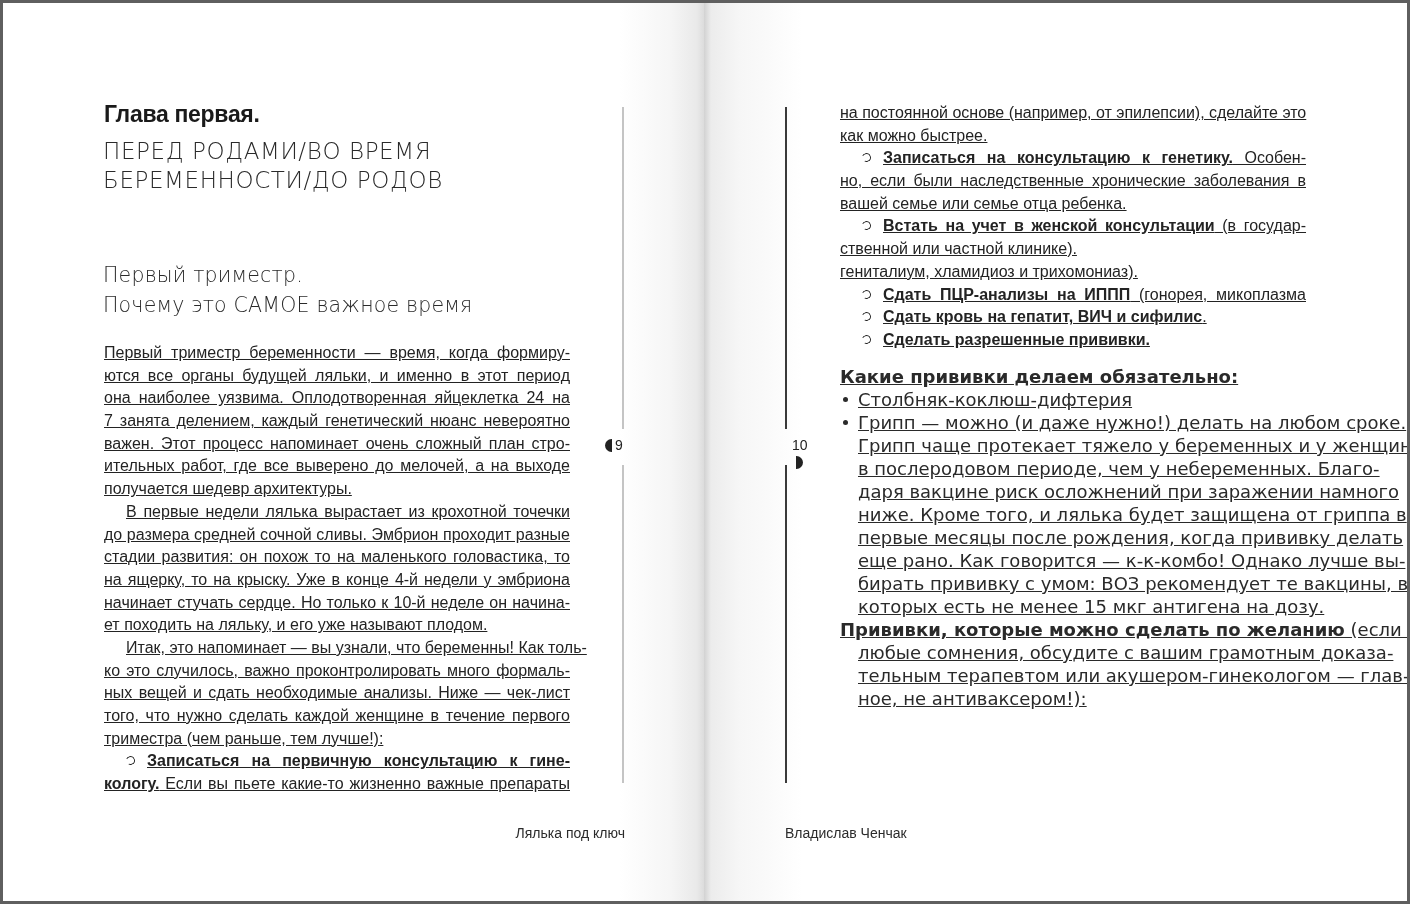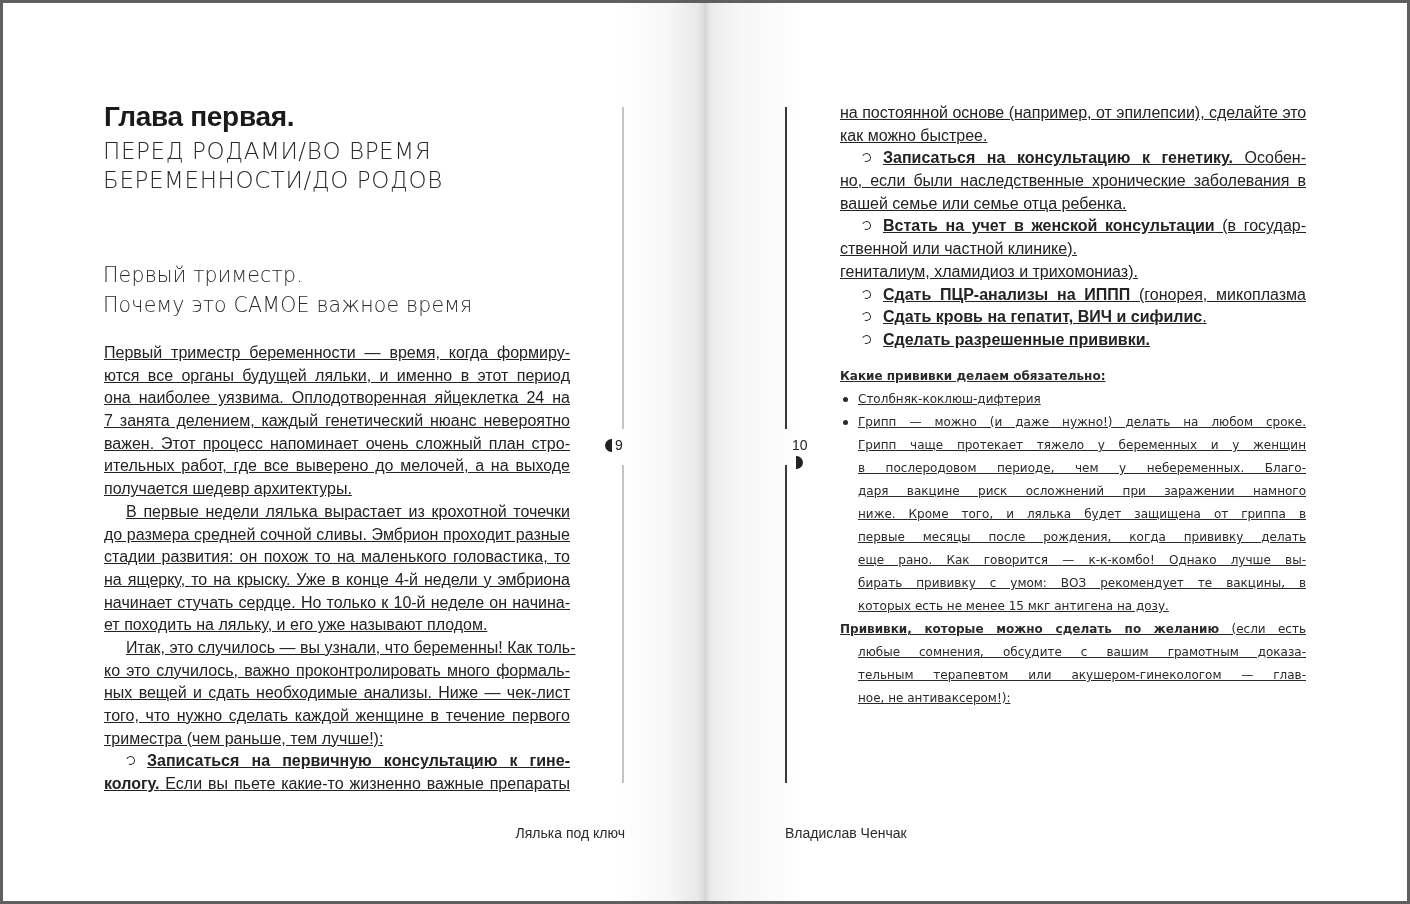--- a/index.html
+++ b/index.html
@@ -16,29 +16,29 @@
     .page-right { left: 701px; width: 703px;
       background: linear-gradient(to right, #d2d2d2 0%, #ececec 1%, #f6f6f6 5%, #ffffff 14%, #ffffff 100%); }
 
     .vline { position: absolute; width: 2px; }
     .vline-left { left: 619px; background: #c4c4c4; }
 
     .folio { position: absolute; top: 434px; font-size: 14px; color: #222; display: flex; align-items: center; gap: 3px; font-family: "Liberation Sans", sans-serif; }
     .half-l { display: inline-block; width: 7px; height: 13px; background: #222; border-radius: 7px 0 0 7px; }
     .half-r { display: inline-block; width: 7px; height: 13px; background: #222; border-radius: 0 7px 7px 0; }
 
-    .chap-label { position: absolute; left: 101px; top: 98px; font-family: "Liberation Sans", sans-serif; font-weight: bold; font-size: 28px; color: #1a1a1a; letter-spacing: -0.3px; }
+    .chap-label { position: absolute; left: 101px; top: 98px; font-family: "Liberation Sans", sans-serif; font-weight: bold; font-size: 23px; color: #1a1a1a; letter-spacing: -0.3px; }
     .chap-title { position: absolute; left: 100px; top: 134px; font-family: "DejaVu Sans", sans-serif; font-weight: 200; font-size: 23px; line-height: 29px; color: #2a2a2a; letter-spacing: 0.6px; }
     .chap-title div { white-space: nowrap; }
     .sec-title { position: absolute; left: 100px; top: 257px; font-family: "DejaVu Sans", sans-serif; font-weight: 200; font-size: 20.5px; line-height: 30px; color: #2a2a2a; letter-spacing: 0.2px; }
 
     .body-text { position: absolute; font-family: "Liberation Sans", sans-serif; font-size: 16px; line-height: 22.7px; color: #232323; text-align: justify; text-decoration: underline; }
     .left-body { left: 101px; top: 339px; width: 466px; }
     .right-top { left: 837px; top: 99px; width: 466px; }
-    .right-bottom { left: 837px; top: 362px; width: 466px; font-family: "DejaVu Sans", sans-serif; font-size: 12px; line-height: 23px; color: #2a2a2a; }
+    .right-bottom { left: 837px; top: 362px; width: 466px; font-family: "DejaVu Sans", sans-serif; font-size: 18px; line-height: 23px; color: #2a2a2a; }
 
     .line { display: block; white-space: nowrap; text-align: justify; text-align-last: justify; height: 22.7px; }
     .line.last { text-align-last: left; }
     .right-bottom .line { height: 23px; }
     .indent { padding-left: 22px; }
     .b { font-weight: bold; margin-top: 32px; }
     .chk-glyph { display: inline-block; width: 9px; height: 9px; border: 1.6px solid #222; border-left-color: transparent; border-radius: 50%; transform: rotate(-20deg); margin-right: 12px; vertical-align: 1px; }
     .ul { text-decoration: underline; font-weight: bold; }
     .bullet-line { position: relative; padding-left: 18px; }
     .dot { position: absolute; left: 3px; top: 9px; width: 5px; height: 5px; background: #2a2a2a; border-radius: 50%; }
@@ -75,21 +75,21 @@
       </div>
       <div>
         <span class="line indent">В первые недели лялька вырастает из крохотной точечки</span>
         <span class="line">до размера средней сочной сливы. Эмбрион проходит разные</span>
         <span class="line">стадии развития: он похож то на маленького головастика, то</span>
         <span class="line">на ящерку, то на крыску. Уже в конце 4-й недели у эмбриона</span>
         <span class="line">начинает стучать сердце. Но только к 10-й неделе он начина-</span>
         <span class="line last">ет походить на ляльку, и его уже называют плодом.</span>
       </div>
       <div>
-        <span class="line indent">Итак, это случилось — вы узнали, что беременны! Как толь-</span>
+        <span class="line indent">Итак, это напоминает — вы узнали, что беременны! Как толь-</span>
         <span class="line">ко это случилось, важно проконтролировать много формаль-</span>
         <span class="line">ных вещей и сдать необходимые анализы. Ниже — чек-лист</span>
         <span class="line">того, что нужно сделать каждой женщине в течение первого</span>
         <span class="line last">триместра (чем раньше, тем лучше!):</span>
       </div>
       <div>
         <span class="line indent"><span class="chk-glyph"></span><span class="b">Записаться на первичную консультацию к гине-</span></span>
         <span class="line"><span class="b">кологу.</span><span> Если вы пьете какие-то жизненно важные препараты</span></span>
       </div>
     </div>

